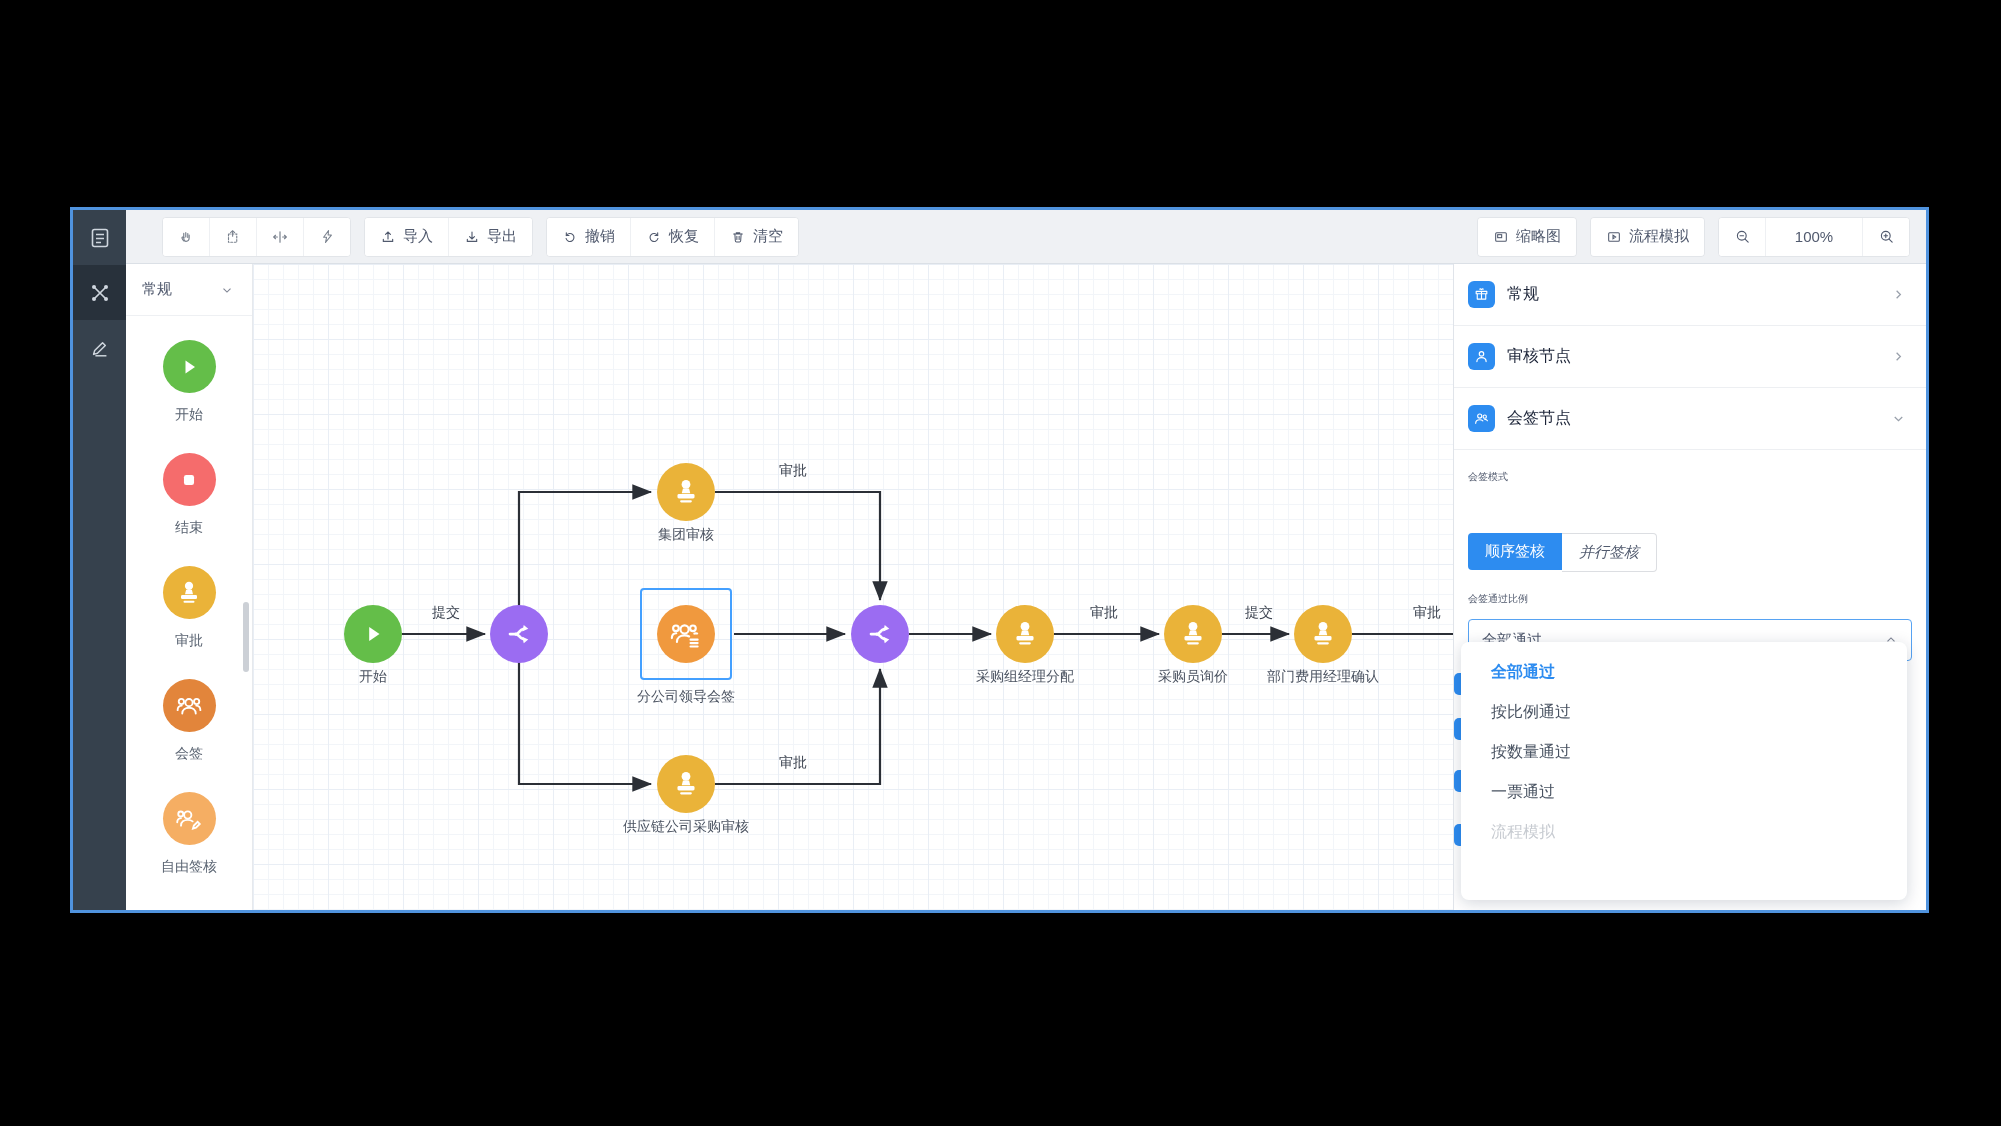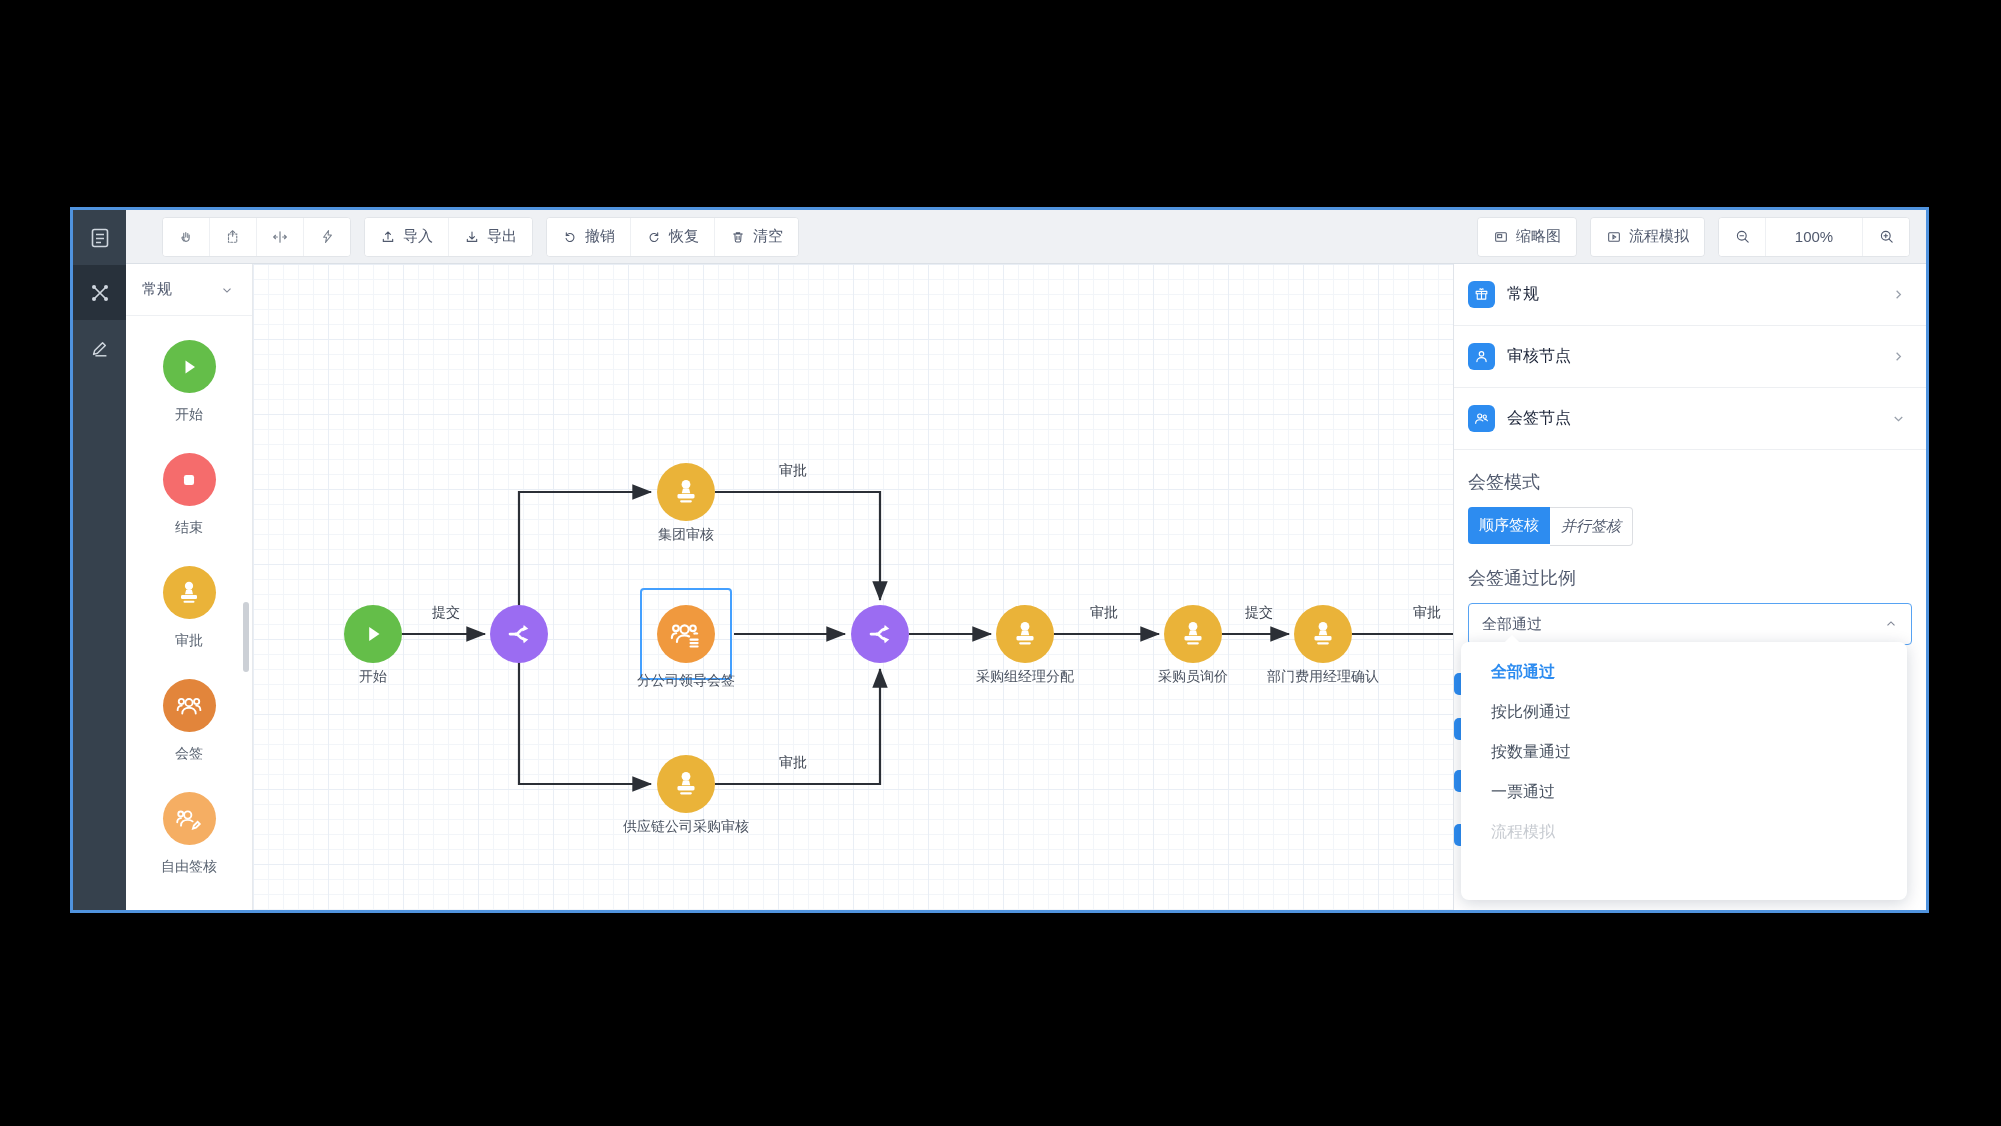--- a/index.html
+++ b/index.html
@@ -50,23 +50,23 @@
   .node-label{position:absolute;transform:translateX(-50%);font-size:14px;color:#4a5260;white-space:nowrap;}
   .edge-label{position:absolute;transform:translateX(-50%);font-size:14px;color:#3c4350;white-space:nowrap;}
   .selection-box{position:absolute;left:387px;top:324px;width:92px;height:92px;border:2px solid #44a0ff;border-radius:4px;box-sizing:border-box;}
   
   .panel-body{width:473px;flex:0 0 473px;background:#fff;border-left:1px solid #e0e4ea;box-sizing:border-box;position:relative;overflow:hidden;}
   .section-row{height:61px;display:flex;align-items:center;padding:0 20px 0 14px;border-bottom:1px solid #edeff2;cursor:pointer;}
   .sec-icon{width:27px;height:27px;border-radius:6px;background:#2d8cf0;display:flex;align-items:center;justify-content:center;margin-right:12px;flex:0 0 27px;}
   .sec-label{font-size:16px;color:#1c2438;}
   .sec-chevron{margin-left:auto;display:flex;}
   .subsection{padding:0 14px;}
-  .field-label{margin-top:20px;font-size:18px;color:#515a6e;}
+  .field-label{margin-top:20px;font-size:10px;color:#515a6e;}
   .segmented{margin-top:13px;display:inline-flex;border-radius:4px;}
-  .seg-btn{height:37px;padding:0 11px;font-size:15px;display:flex;align-items:center;cursor:pointer;}
+  .seg-btn{height:37px;padding:0 17px;font-size:15px;display:flex;align-items:center;cursor:pointer;margin-top:36px;}
   .seg-btn.active{background:#2d8cf0;color:#fff;border-radius:4px 0 0 4px;}
   .seg-btn.inactive{background:#fff;color:#515a6e;border:1px solid #dcdee2;border-left:none;border-radius:0 4px 4px 0;font-style:italic;}
   .select-box{margin-top:13px;height:40px;border:1px solid #57a3f3;border-radius:4px;display:flex;align-items:center;justify-content:space-between;padding:0 13px;font-size:15px;color:#515a6e;cursor:pointer;background:#fff;}
   .popup{position:absolute;left:7px;top:378px;width:446px;height:258px;background:#fff;border-radius:8px;box-shadow:0 3px 16px rgba(10,30,60,.18);padding:10px 0;box-sizing:border-box;z-index:5;}
   .popup .notch{position:absolute;left:46px;top:-5px;width:10px;height:10px;background:#fff;transform:rotate(45deg);}
   .opt{height:40px;display:flex;align-items:center;padding-left:30px;font-size:16px;color:#485261;cursor:pointer;}
   .opt.selected{color:#2d8cf0;font-weight:bold;}
   .opt.disabled{color:#c7cbd1;cursor:not-allowed;}
   .sliver{position:absolute;left:0;width:9px;height:22px;background:#2d8cf0;border-radius:5px 0 0 5px;z-index:1;}
 </style>
@@ -357,21 +357,21 @@
                 <circle cx="4.9" cy="8" r="2"></circle>
                 <path d="M2 14.9c0-2.1 1.3-3.3 3.1-3.4"></path>
                 <circle cx="16.9" cy="8" r="2"></circle>
                 <path d="M19.9 11.6c-.7-.1-1.4-.1-2 .1"></path>
               </g>
               <g stroke="#fff" stroke-width="1.5" stroke-linecap="round">
                 <path d="M15.2 16h5M15.2 18.4h5M15.2 20.8h5"></path>
               </g>
             </svg>
         </div>
-        <div class="node-label" style="left:433px;top:408px">分公司领导会签</div>
+        <div class="node-label" style="left:433px;top:424px">分公司领导会签</div>
 
         <div class="node n-amber" style="left:433px;top:520px">
           <svg width="32" height="32" viewBox="0 0 24 24">
               <circle cx="12" cy="6.3" r="3.3" fill="#fff"></circle>
               <path d="M9.7 9.4h4.6l.9 3.6H8.8z" fill="#fff"></path>
               <rect x="5.6" y="13.5" width="12.8" height="3.3" rx="1.1" fill="#fff"></rect>
               <rect x="7.6" y="18.2" width="8.8" height="1.6" rx="0.8" fill="#fff"></rect>
             </svg>
         </div>
         <div class="node-label" style="left:433px;top:554px">供应链公司采购审核</div>

